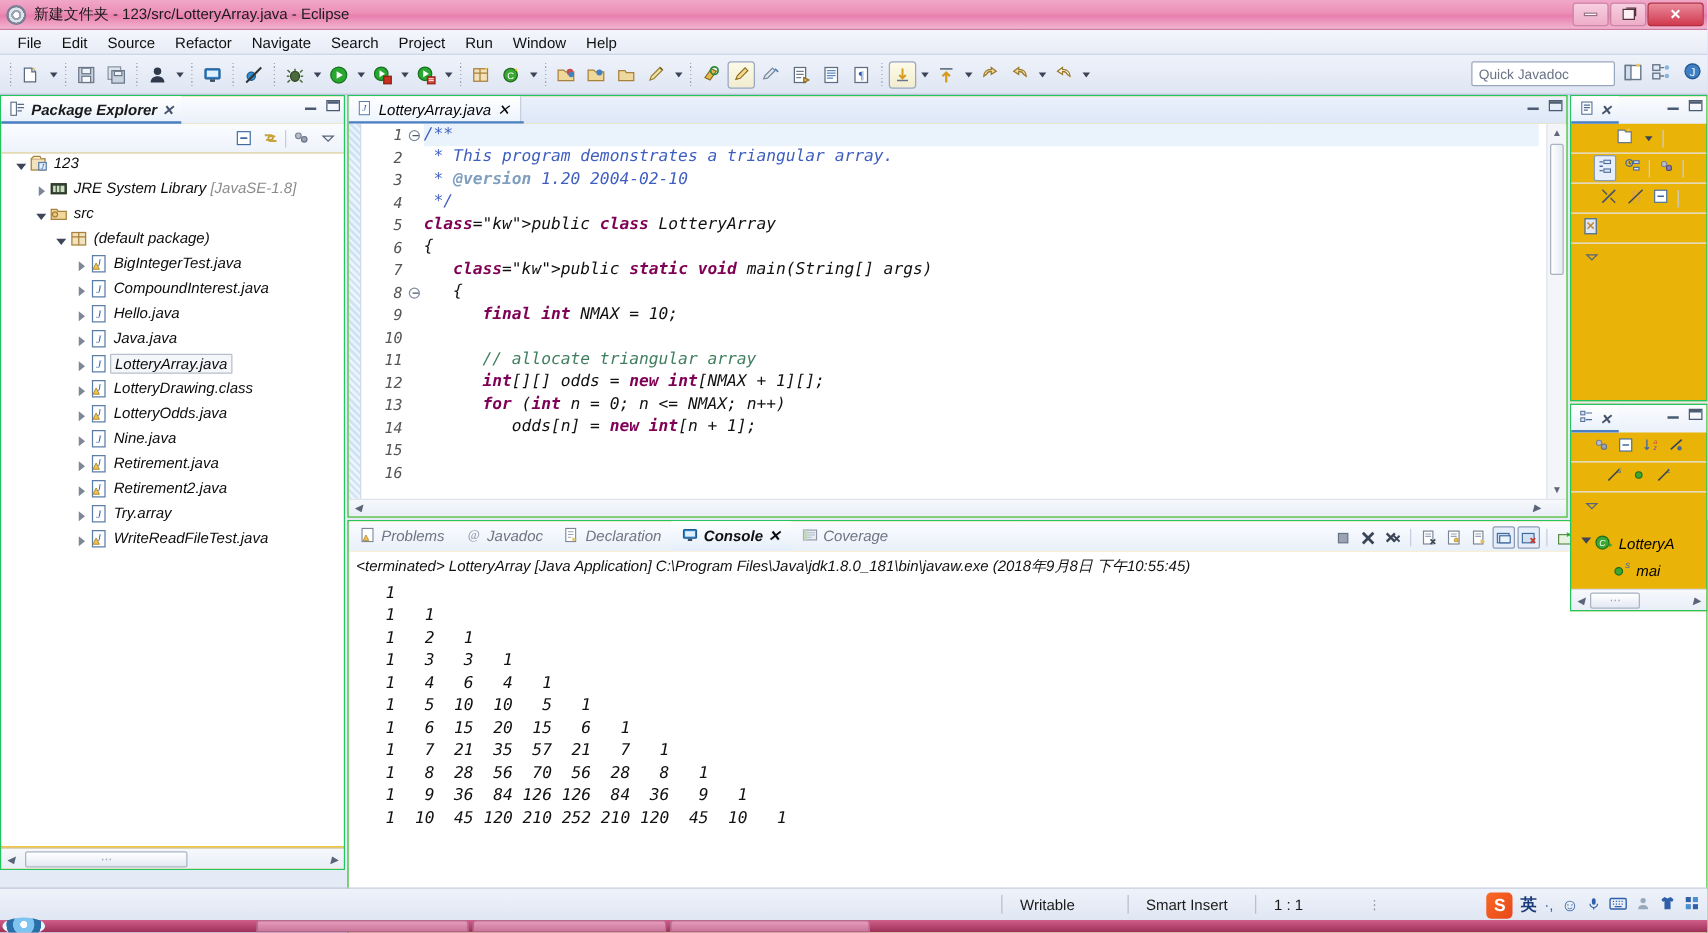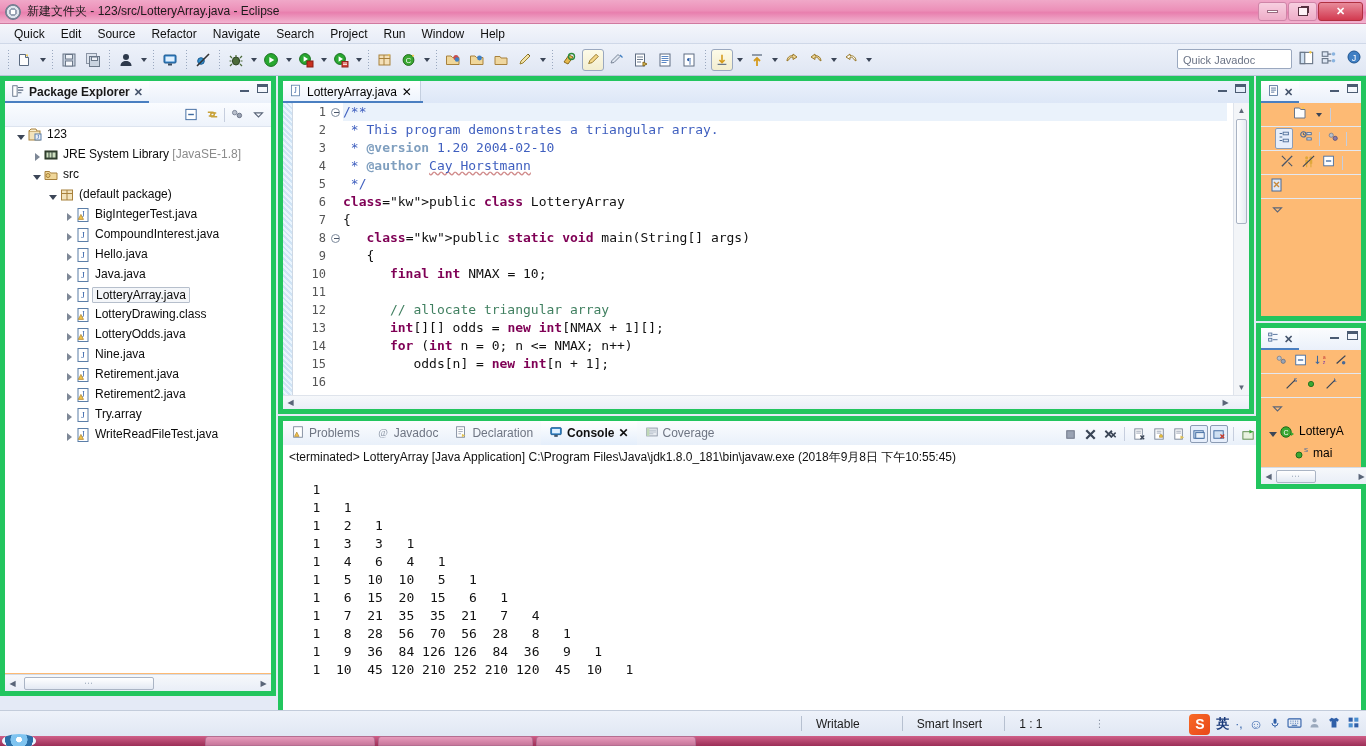--- a/index.html
+++ b/index.html
@@ -68,21 +68,21 @@
     position:absolute; right:74px; top:5px; width:115px; height:20px;
     border:1px solid #9aa8bf; border-radius:2px; background:#fff;
     font-size:11px; color:#6a7385; padding:2px 5px; line-height:16px;
   }
   .tbtn-r { position:absolute; top:5px; }
 
   
   .wb { position:absolute; left:0; top:76px; width:1366px; height:634px; background:#e4eaf6; }
 
   
-  .view { position:absolute; background:#fdba74; border:5px solid #22c55e; }
+  .view { position:absolute; background:#eab308; border:1px solid #22c55e;font-style:italic; }
   .view-tabs {
     height:22px; background:linear-gradient(to bottom,#fbfcfe,#eaf0fa);
     display:flex; align-items:flex-end; position:relative;
   }
   .vtab {
     height:22px; display:flex; align-items:center; gap:4px; padding:0 6px;
     font-size:12px; color:#1a1a1a; position:relative;
   }
   .vtab.active { background:linear-gradient(to bottom,#ffffff,#e8f0fb); font-weight:bold; }
   .vtab.active::after { content:""; position:absolute; left:0; right:0; bottom:0; height:2px; background:#4a7fc1; }
@@ -161,28 +161,28 @@
     background:linear-gradient(to right,#ffffff,#e6ebf3); border:1px solid #a9b3c3; border-radius:2px; }
   .ehs { position:absolute; left:0; right:0; bottom:0; height:14px; background:linear-gradient(to bottom,#f6f8fb,#e9eef7); border-top:1px solid #dfe4ec; display:flex; align-items:center; }
 
   
   #console { left:278px; top:340px; width:1088px; height:370px; }
   .con-tabs { height:24px; background:linear-gradient(to bottom,#fbfcfe,#e9f0fa); display:flex; align-items:center; position:relative; }
   .ctab { height:24px; display:flex; align-items:center; gap:4px; padding:0 8px; font-size:12px; color:#6e7583; }
   .ctab.active { color:#101010; font-weight:bold; background:linear-gradient(to bottom,#ffffff,#e4eefb); }
   .con-tools { position:absolute; right:2px; top:2px; display:flex; align-items:center; gap:2px; }
   .con-body { position:absolute; left:0; top:24px; right:0; bottom:16px; background:#fff; overflow:hidden; padding:4px 0 0 6px; }
-  .con-head { font-size:12px; color:#111; margin-bottom:15px; white-space:nowrap; }
+  .con-head { font-size:12px; color:#111; margin-bottom:4px; white-space:nowrap; }
   .con-line { font-family:"DejaVu Sans Mono", monospace; font-size:13px; color:#111; white-space:pre; height:18px; line-height:18px; }
 
   
   #rtop { left:1256px; top:0; width:110px; height:245px; }
   #rbot { left:1256px; top:247px; width:110px; height:166px; }
   .rstrip { display:flex; align-items:center; justify-content:center; gap:6px; height:24px; border-bottom:1px solid #e3e8f1; }
-  .rrow { height:22px; display:flex; align-items:flex-start; font-size:12px; white-space:nowrap; }
+  .rrow { height:22px; display:flex; align-items:flex-end; font-size:12px; white-space:nowrap; }
 
   
   .status {
     position:absolute; left:0; top:710px; width:1366px; height:26px;
     background:linear-gradient(to bottom,#eef2fa,#e0e7f3);
     border-top:1px solid #c3ccdb; display:flex; align-items:center; font-size:12px; color:#1a1a1a;
   }
   .st-sep { width:1px; height:15px; background:#b6c0d0; margin:0 14px; }
   .ime {
     position:absolute; right:2px; top:712px; height:24px; display:flex; align-items:center; gap:6px;
@@ -214,21 +214,21 @@
           <span class="win-dash"></span>
         </div>
       <div class="win-btn">
           <span class="win-sq"></span>
         </div>
       <div class="win-btn close">✕</div>
     </div>
   </div>
 
   <div class="menubar">
-    <div class="menu-item">Quick</div>
+    <div class="menu-item">File</div>
     <div class="menu-item">Edit</div>
     <div class="menu-item">Source</div>
     <div class="menu-item">Refactor</div>
     <div class="menu-item">Navigate</div>
     <div class="menu-item">Search</div>
     <div class="menu-item">Project</div>
     <div class="menu-item">Run</div>
     <div class="menu-item">Window</div>
     <div class="menu-item">Help</div>
   </div>
@@ -697,21 +697,20 @@
             <div class="fmark"></div>
             <div class="fmark"></div>
             <div class="fmark"></div>
             <div class="fmark"></div>
             <div class="fmark"></div>
           </div>
         <div class="code">
             <div class="cl hl"><span class="jd">/**</span></div>
             <div class="cl"><span class="jd"> * This program demonstrates a triangular array.</span></div>
             <div class="cl"><span class="jd"> * </span><span class="jdt">@version</span> <span class="jd">1.20 2004-02-10</span></div>
-            <div class="cl"><span class="jd"> * </span><span class="jdt">@author</span> <span class="jd sp">Cay Horstmann</span></div>
             <div class="cl"><span class="jd"> */</span></div>
             <div class="cl"><span <span="" class="kw">class</span>="kw"&gt;public <span class="kw">class</span> LotteryArray</div>
             <div class="cl">{</div>
             <div class="cl">   <span <span="" class="kw">class</span>="kw"&gt;public <span class="kw">static</span> <span class="kw">void</span> main(String[] args)</div>
             <div class="cl">   {</div>
             <div class="cl">      <span class="kw">final</span> <span class="kw">int</span> NMAX = 10;</div>
             <div class="cl">&nbsp;</div>
             <div class="cl"><span class="cm">      // allocate triangular array</span></div>
             <div class="cl">      <span class="kw">int</span>[][] odds = <span class="kw">new</span> <span class="kw">int</span>[NMAX + 1][];</div>
             <div class="cl">      <span class="kw">for</span> (<span class="kw">int</span> n = 0; n &lt;= NMAX; n++)</div>
@@ -849,21 +848,21 @@
       <div class="con-body">
         <div class="con-head">&lt;terminated&gt; LotteryArray [Java Application] C:\Program Files\Java\jdk1.8.0_181\bin\javaw.exe (2018年9月8日 下午10:55:45)</div>
         <div id="console-rows">
             <div class="con-line">   1</div>
             <div class="con-line">   1   1</div>
             <div class="con-line">   1   2   1</div>
             <div class="con-line">   1   3   3   1</div>
             <div class="con-line">   1   4   6   4   1</div>
             <div class="con-line">   1   5  10  10   5   1</div>
             <div class="con-line">   1   6  15  20  15   6   1</div>
-            <div class="con-line">   1   7  21  35  35  21   7   4</div>
+            <div class="con-line">   1   7  21  35  57  21   7   1</div>
             <div class="con-line">   1   8  28  56  70  56  28   8   1</div>
             <div class="con-line">   1   9  36  84 126 126  84  36   9   1</div>
             <div class="con-line">   1  10  45 120 210 252 210 120  45  10   1</div>
           </div>
       </div>
 
     </div>
 
     <div class="view" id="rtop">
       <div class="view-tabs">

